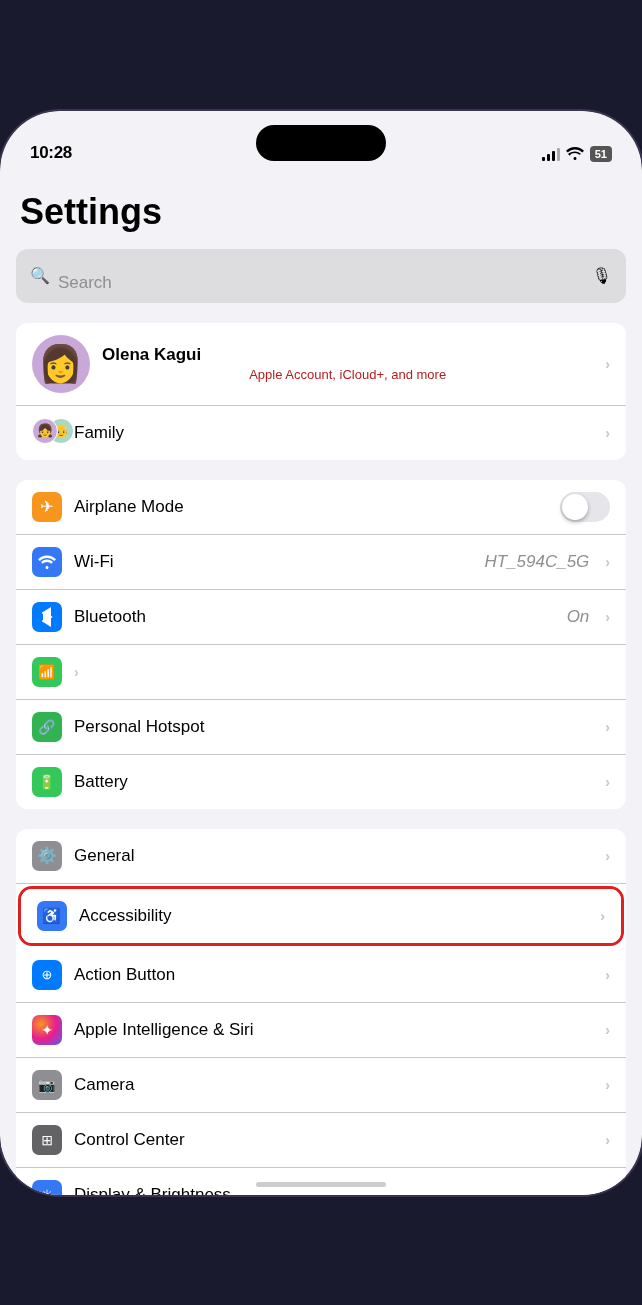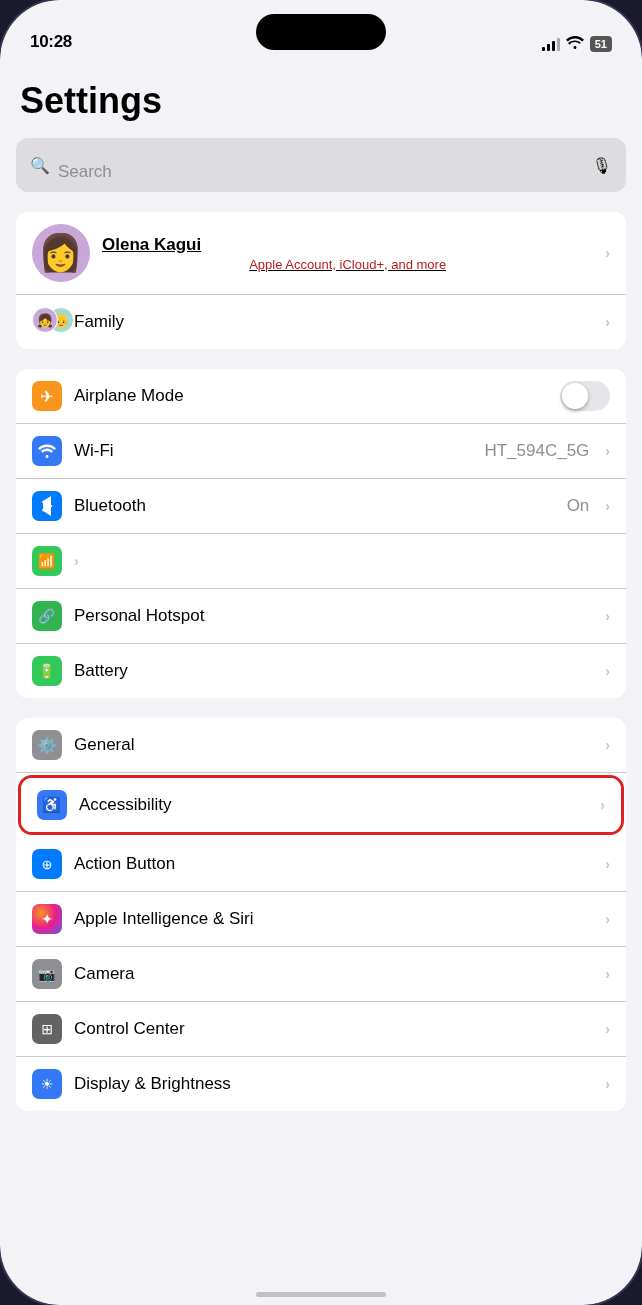--- a/index.html
+++ b/index.html
@@ -8,21 +8,21 @@
       background: #1a1a2e;
       display: flex;
       justify-content: center;
       align-items: center;
       min-height: 100vh;
       font-family: -apple-system, 'SF Pro Display', 'Helvetica Neue', sans-serif;
     }
 
     .phone-frame {
       width: 642px;
-      height: 1305px;
+      height: 1084px;
       background: #2d2640;
       border-radius: 60px;
       position: relative;
       overflow: hidden;
       box-shadow: 0 0 0 2px #3a3450, inset 0 0 0 2px #1a1520;
     }
 
     .phone-screen {
       position: absolute;
       top: 0; left: 0; right: 0; bottom: 0;
@@ -173,21 +173,20 @@
       overflow: hidden;
       flex-shrink: 0;
     }
 
     .avatar-emoji {
       font-size: 36px;
     }
 
     .profile-info {
       flex: 1;
-      text-decoration: underline;
     }
 
     .profile-name {
       font-size: 17px;
       font-weight: 600;
       color: #000;
     }
 
     .profile-subtitle {
       font-size: 13px;
@@ -256,20 +255,21 @@
     .setting-label {
       flex: 1;
       font-size: 17px;
       color: #000;
     }
 
     .setting-value {
       font-size: 17px;
       color: #8e8e93;
       margin-right: 4px;
+      font-style: italic;
     }
 
     .chevron {
       color: #c7c7cc;
       font-size: 14px;
       font-weight: 600;
     }
 
     
     .toggle {

